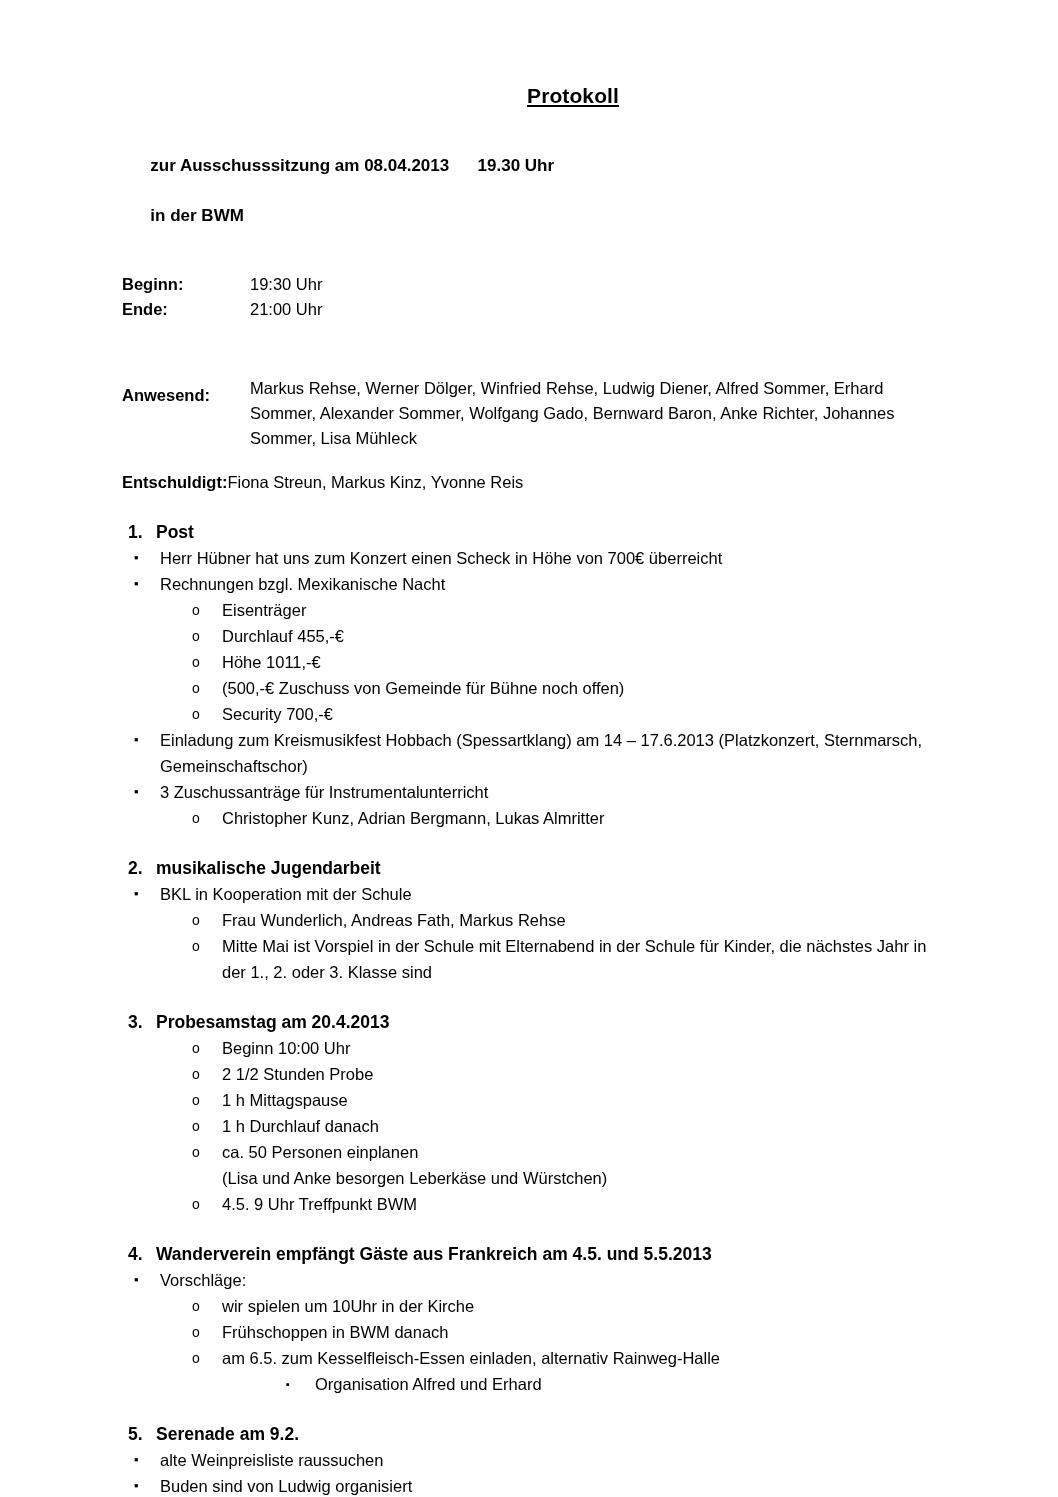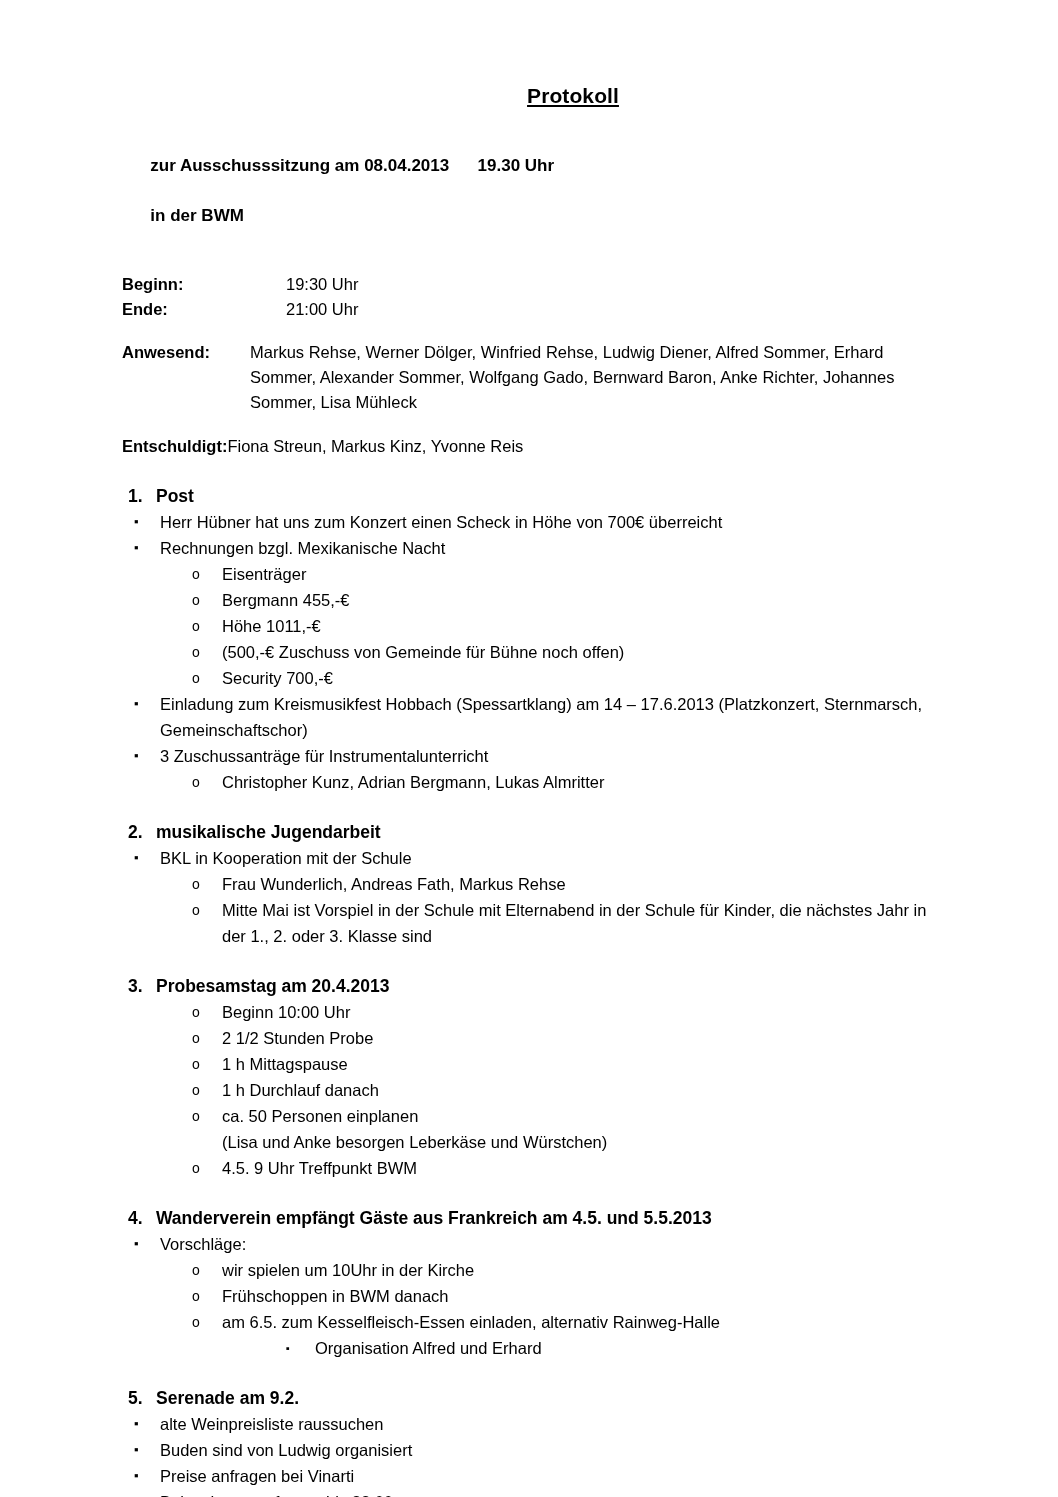--- a/index.html
+++ b/index.html
@@ -55,49 +55,49 @@
   }
 
   .meta-table {
     margin-top: 19px;
     font-size: 16.5px;
     line-height: 25px;
   }
   .meta-row {
     display: flex;
     align-items: flex-end;
-    gap: 36px;
   }
   .meta-label {
     font-weight: bold;
     width: 128px;
     flex: 0 0 128px;
   }
   .meta-value {
     font-weight: normal;
   }
 
   .attend-block {
     margin-top: 18px;
     font-size: 16.5px;
     line-height: 25px;
   }
   .attend-row {
     display: flex;
-    align-items: flex-start;
+    align-items: center;
   }
   .attend-label {
     font-weight: bold;
     flex: 0 0 128px;
     width: 128px;
   }
   .attend-value {
     flex: 1 1 auto;
     font-weight: normal;
     text-align: left;
+    margin-top: 36px;
   }
   .excuse-block {
     margin-top: 19px;
     font-size: 16.5px;
     line-height: 25px;
     display: flex;
     align-items: flex-end;
   }
   .excuse-label {
     font-weight: bold;
@@ -234,21 +234,21 @@
         <div class="section">
           <div class="section-heading">
             <span class="section-number">1.</span>
             <span class="section-title">Post</span>
           </div>
           <ul class="lvl1">
             <li><span class="b1">▪</span><span class="item-text">Herr Hübner hat uns zum Konzert einen Scheck in Höhe von 700€ überreicht</span></li>
             <li><span class="b1">▪</span><span class="item-text">Rechnungen bzgl. Mexikanische Nacht</span></li>
             <ul class="lvl2">
               <li><span class="b2">o</span><span class="item-text">Eisenträger</span></li>
-              <li><span class="b2">o</span><span class="item-text">Bergmann 455,-€</span></li>
+              <li><span class="b2">o</span><span class="item-text">Durchlauf 455,-€</span></li>
               <li><span class="b2">o</span><span class="item-text">Höhe 1011,-€</span></li>
               <li><span class="b2">o</span><span class="item-text">(500,-€ Zuschuss von Gemeinde für Bühne noch offen)</span></li>
               <li><span class="b2">o</span><span class="item-text">Security 700,-€</span></li>
             </ul>
             <li><span class="b1">▪</span><span class="item-text">Einladung zum Kreismusikfest Hobbach (Spessartklang) am 14 – 17.6.2013 (Platzkonzert, Sternmarsch, Gemeinschaftschor)</span></li>
             <li><span class="b1">▪</span><span class="item-text">3 Zuschussanträge für Instrumentalunterricht</span></li>
             <ul class="lvl2">
               <li><span class="b2">o</span><span class="item-text">Christopher Kunz, Adrian Bergmann, Lukas Almritter</span></li>
             </ul>
           </ul>

